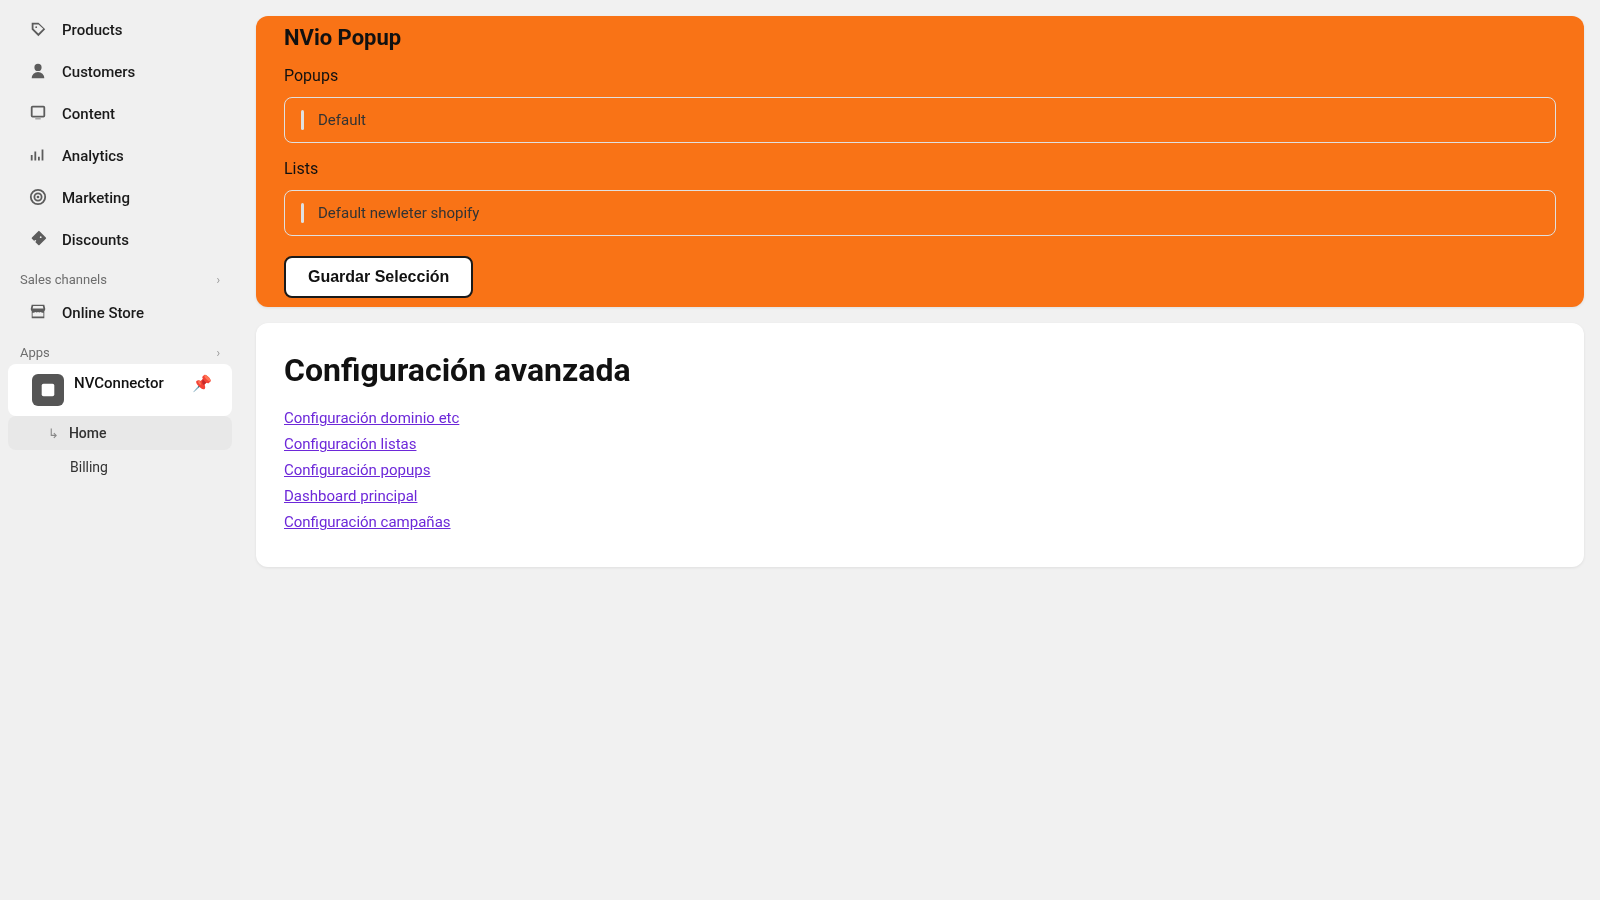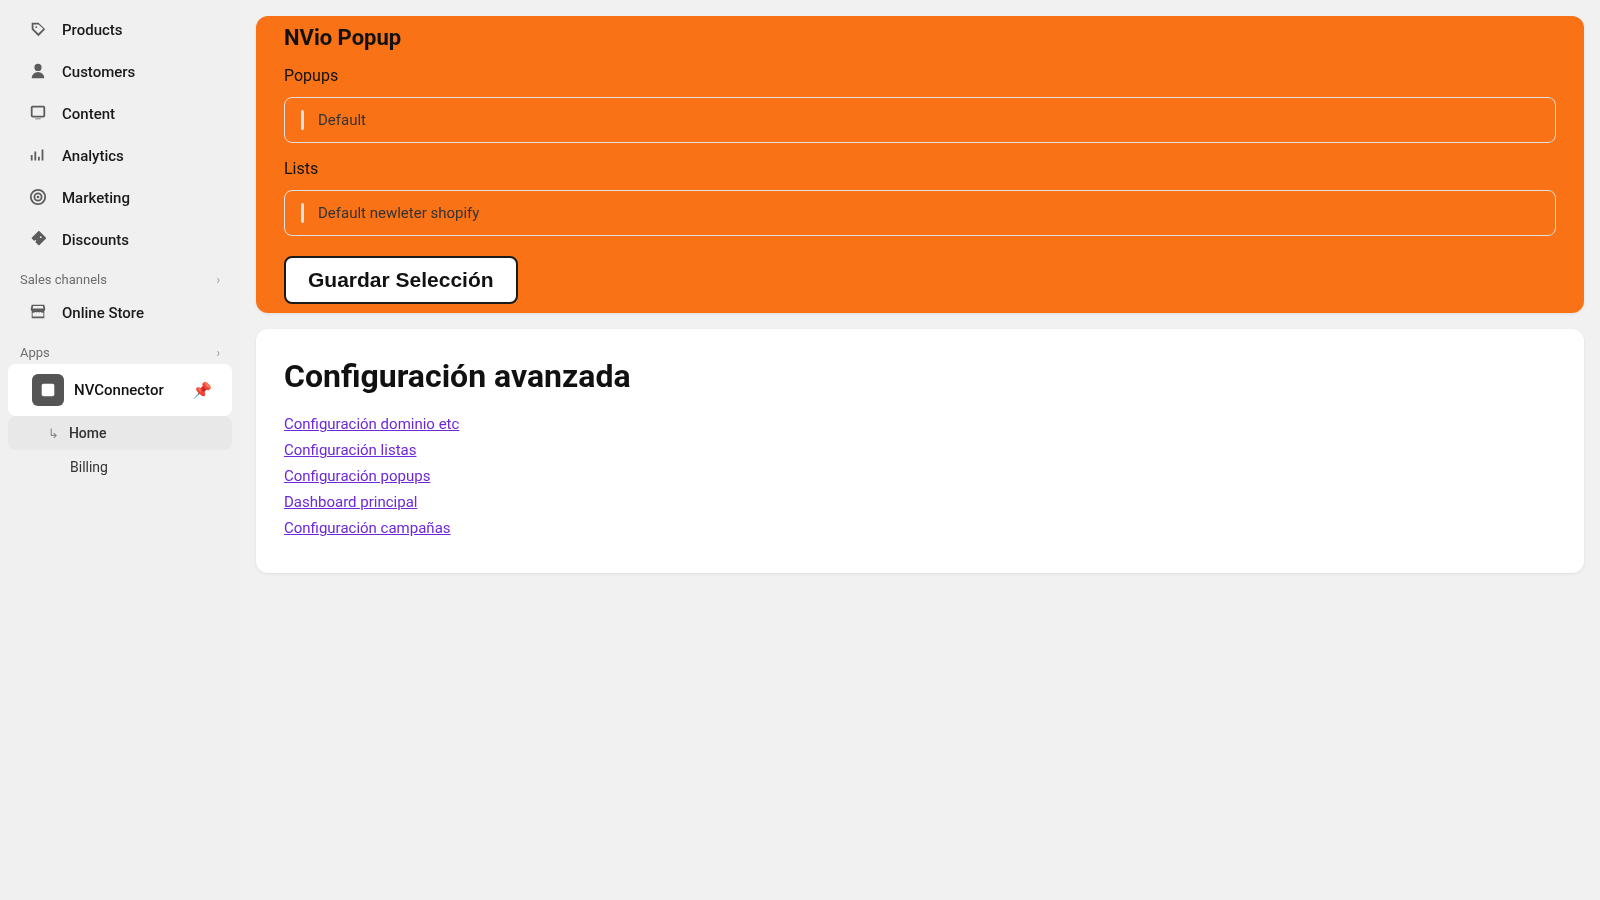--- a/index.html
+++ b/index.html
@@ -58,21 +58,21 @@
     }
 
     .sidebar-section-label .chevron {
       color: #999;
       font-size: 12px;
     }
 
     
     .nvconnector-item {
       display: flex;
-      align-items: center;
+      align-items: flex-start;
       gap: 10px;
       padding: 10px 20px 10px 24px;
       background: #ffffff;
       margin: 0 8px;
       border-radius: 8px;
       cursor: pointer;
     }
 
     .nvconnector-icon-container {
       width: 32px;
@@ -166,21 +166,21 @@
       border-radius: 2px;
     }
 
     .guardar-btn {
       display: inline-block;
       margin-top: 16px;
       padding: 10px 22px;
       border: 2px solid #1a1a1a;
       border-radius: 8px;
       background: #fff;
-      font-size: 21px;
+      font-size: 16px;
       font-weight: 600;
       color: #111;
       cursor: pointer;
     }
 
     .section-spacer {
       height: 12px;
     }
 
     .advanced-card {

